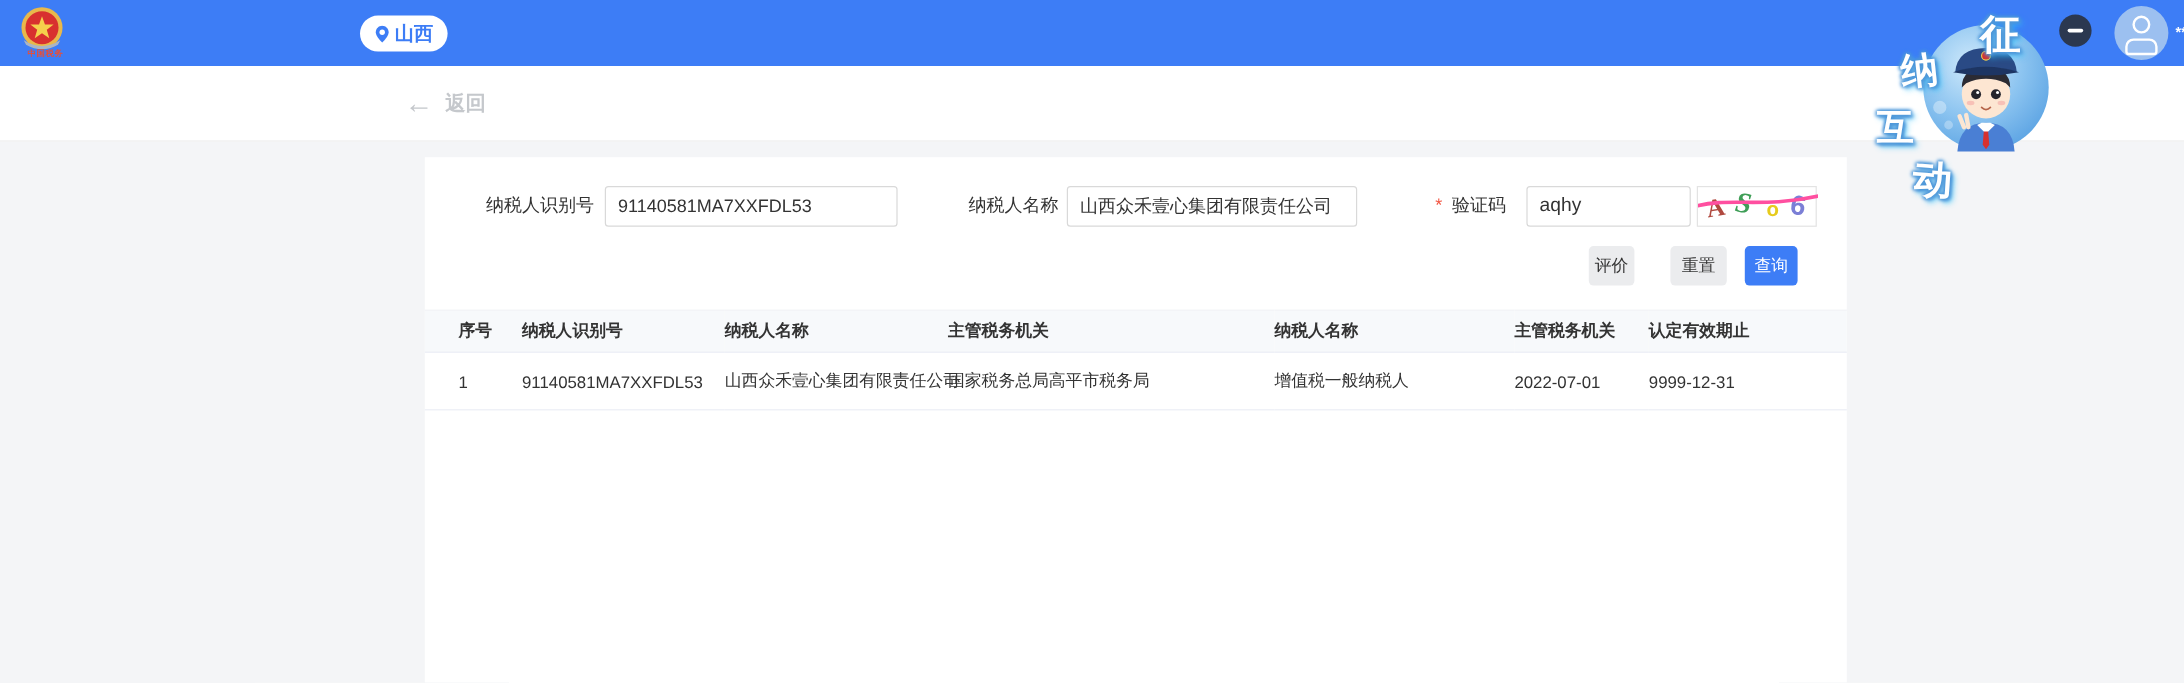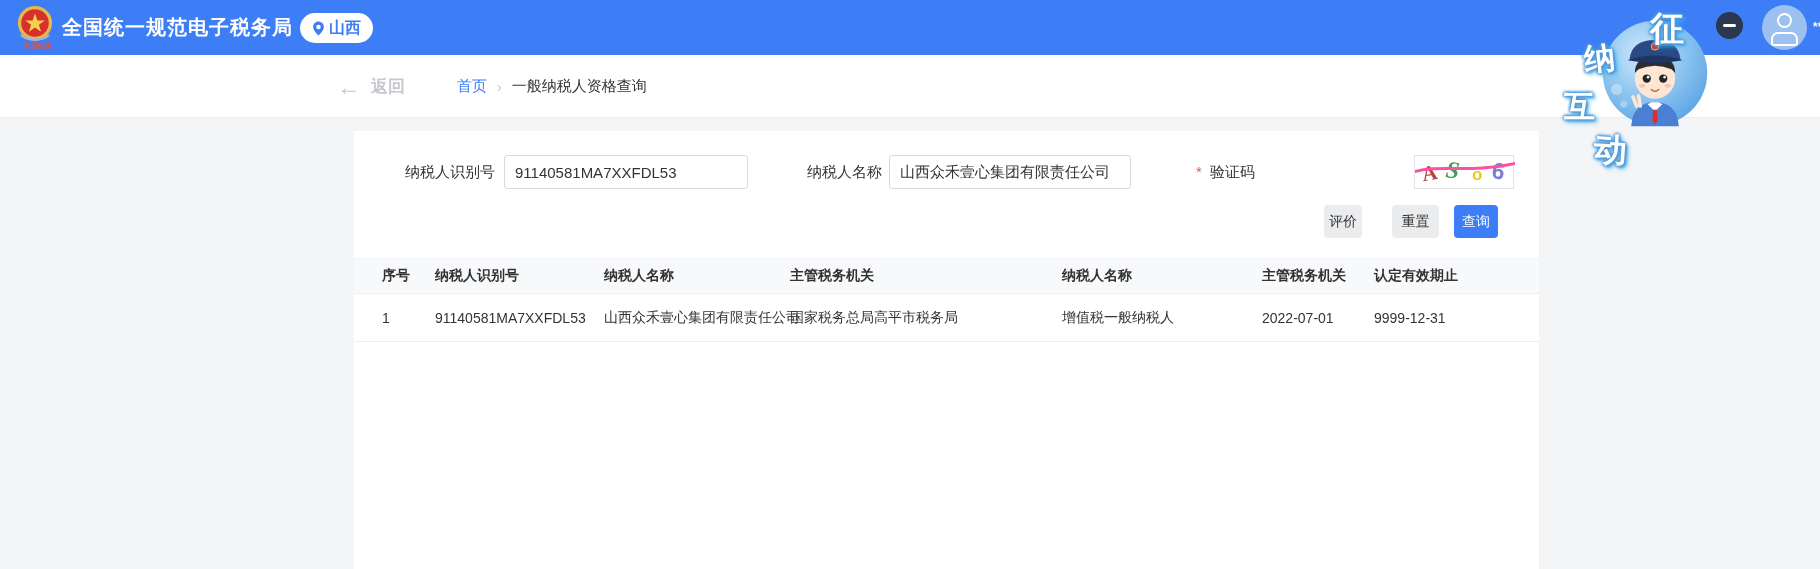--- a/index.html
+++ b/index.html
@@ -85,21 +85,20 @@
   <div class="topbar">
     <div class="logo">
       <svg width="38" height="38" viewBox="0 0 40 40">
         <circle cx="20" cy="19" r="18" fill="#e8b84b"></circle>
         <circle cx="20" cy="19" r="14.5" fill="#d8302f"></circle>
         <polygon points="20,9 22.6,16.2 30.2,16.3 24.2,20.9 26.4,28.2 20,23.8 13.6,28.2 15.8,20.9 9.8,16.3 17.4,16.2" fill="#f5d04c"></polygon>
         <path d="M4 30 Q20 40 36 30 L34 34 Q20 42 6 34 Z" fill="#aab4c4"></path>
       </svg>
       <span class="logo-caption">中国税务</span>
     </div>
-    <div class="app-title">全国统一规范电子税务局</div>
     <div class="region-pill">
       <svg class="pin" viewBox="0 0 24 28">
         <path d="M12 1C6.5 1 2 5.5 2 11c0 7 10 16 10 16s10-9 10-16C22 5.5 17.5 1 12 1z" fill="#3d7df6"></path>
         <circle cx="12" cy="11" r="4.2" fill="#fff"></circle>
       </svg>
       <span class="region-text">山西</span>
     </div>
     <div class="minimize-btn">
       <span class="bar"></span>
     </div>
@@ -149,37 +148,33 @@
     <span class="mascot-char mc1">纳</span>
     <span class="mascot-char mc2">互</span>
     <span class="mascot-char mc3">动</span>
   </div>
 
   <div class="crumbbar">
     <div class="back-group">
       <span class="back-arrow">←</span>
       <span class="back-text">返回</span>
     </div>
-    <div class="crumbs">
-      <span class="crumb-home">首页</span>
-      <span class="crumb-sep">›</span>
-      <span class="crumb-current">一般纳税人资格查询</span>
-    </div>
   </div>
 
   <div class="panel">
 
     <span class="field-label lbl-id">纳税人识别号</span>
     <input class="tx-input inp-id" type="text" value="91140581MA7XXFDL53" style="">
 
     <span class="field-label lbl-name">纳税人名称</span>
     <input class="tx-input inp-name" type="text" value="山西众禾壹心集团有限责任公司" style="">
 
     <span class="req-star">*</span>
     <span class="field-label lbl-code">验证码</span>
+    <input class="tx-input inp-code" type="text" value="aqhy" style="">
 
     <div class="captcha-box">
       <span class="cch cc0" style="color: rgb(176, 73, 63);">A</span>
       <span class="cch cc1" style="color: rgb(63, 158, 87);">S</span>
       <span class="cch cc2" style="color: rgb(230, 203, 28);">o</span>
       <span class="cch cc3" style="color: rgb(123, 127, 214);">6</span>
       <svg width="100" height="34" viewBox="0 0 100 34">
         <path d="M-2 16 C 25 8, 55 18, 102 7" fill="none" stroke-width="3" style="stroke: rgb(255, 79, 160);"></path>
       </svg>
     </div>

